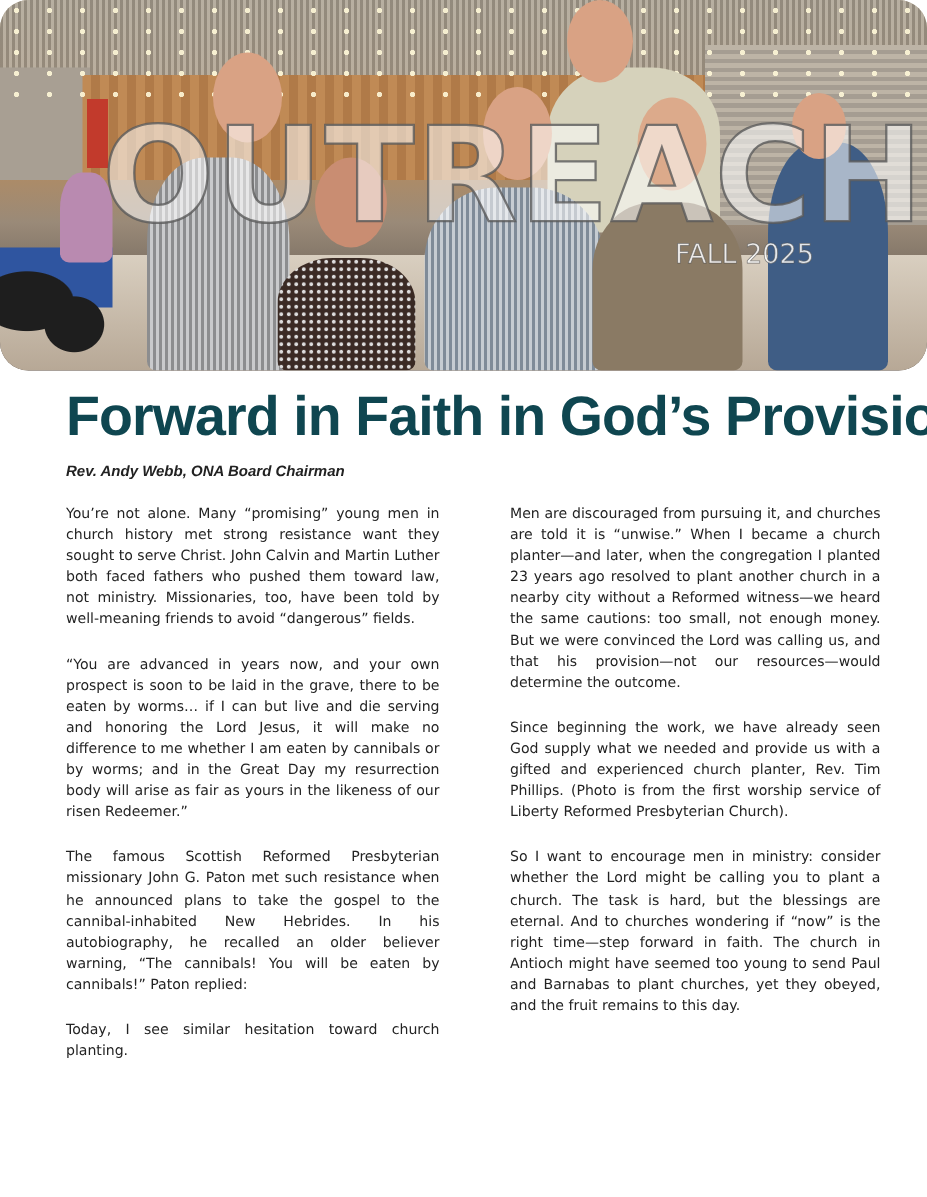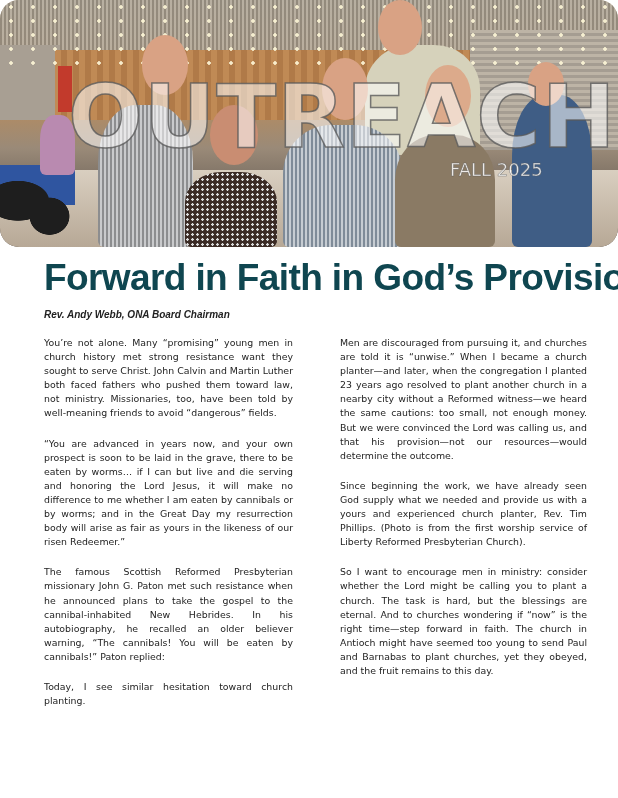--- a/index.html
+++ b/index.html
@@ -92,15 +92,15 @@
 
 <div class="col col-left">
   <p class="gap">You’re not alone. Many “promising” young men in church history met strong resistance want they sought to serve Christ. John Calvin and Martin Luther both faced fathers who pushed them toward law, not ministry. Missionaries, too, have been told by well-meaning friends to avoid “dangerous” fields.</p>
   <p class="gap">“You are advanced in years now, and your own prospect is soon to be laid in the grave, there to be eaten by worms… if I can but live and die serving and honoring the Lord Jesus, it will make no difference to me whether I am eaten by cannibals or by worms; and in the Great Day my resurrection body will arise as fair as yours in the likeness of our risen Redeemer.”</p>
   <p class="gap">The famous Scottish Reformed Presbyterian missionary John G. Paton met such resistance when he announced plans to take the gospel to the cannibal-inhabited New Hebrides. In his autobiography, he recalled an older believer warning, “The cannibals! You will be eaten by cannibals!” Paton replied:</p>
   <p>Today, I see similar hesitation toward church planting.</p>
 </div>
 
 <div class="col col-right">
   <p class="gap">Men are discouraged from pursuing it, and churches are told it is “unwise.” When I became a church planter—and later, when the congregation I planted 23 years ago resolved to plant another church in a nearby city without a Reformed witness—we heard the same cautions: too small, not enough money. But we were convinced the Lord was calling us, and that his provision—not our resources—would determine the outcome.</p>
-  <p class="gap">Since beginning the work, we have already seen God supply what we needed and provide us with a yours and experienced church planter, Rev. Tim Phillips. (Photo is from the first worship service of Liberty Reformed Presbyterian Church).</p>
+  <p class="gap">Since beginning the work, we have already seen God supply what we needed and provide us with a gifted and experienced church planter, Rev. Tim Phillips. (Photo is from the first worship service of Liberty Reformed Presbyterian Church).</p>
   <p class="gap">So I want to encourage men in ministry: consider whether the Lord might be calling you to plant a church. The task is hard, but the blessings are eternal. And to churches wondering if “now” is the right time—step forward in faith. The church in Antioch might have seemed too young to send Paul and Barnabas to plant churches, yet they obeyed, and the fruit remains to this day.</p>
 </div>
 
 </body></html>

